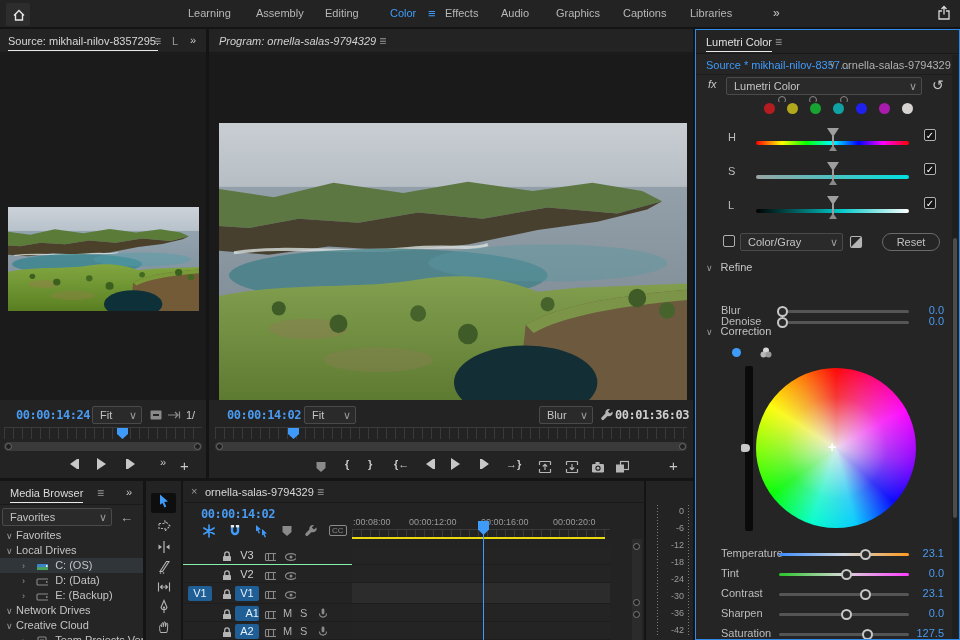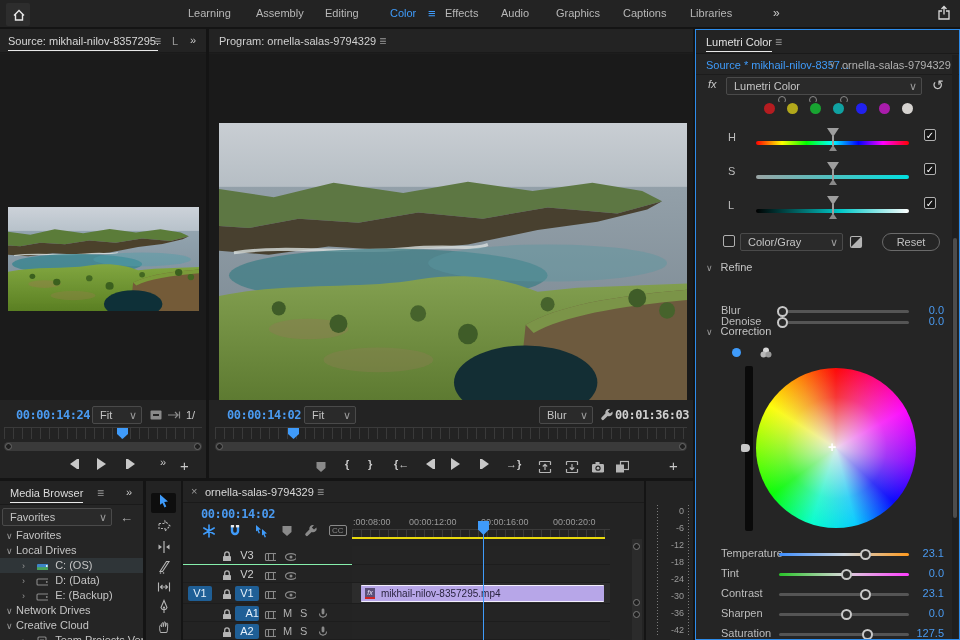--- a/index.html
+++ b/index.html
@@ -275,21 +275,21 @@
         <span class="abs" style="left:126px;top:3px;"><span class="vbar"></span><span class="tri-r sm"></span></span>
         <span class="abs" style="left:160px;top:0px;color:#c8c8c8;">»</span>
         <span class="abs" style="left:180px;top:1px;font-size:15px;color:#c8c8c8;">+</span>
       </div>
     </div>
   </div>
 
   <div class="panel" style="left:209px;top:29px;width:484px;height:449px;background:#1d1d1d;">
     <div class="phead">
       <div class="tab" style="left:10px;">
-        <span class="lbl" style="color:#d0d0d0;">Program: ornella-salas-9794329</span>
+        <span class="lbl" style="color:#d0d0d0;font-style:italic;">Program: ornella-salas-9794329</span>
         <span class="menuglyph">≡</span>
       </div>
     </div>
     <div class="abs" style="left:0;top:25px;width:484px;height:346px;background:#1a1a1a;">
       <div class="abs" style="left:10px;top:69px;width:468px;height:278px;background:#000;">
         <svg class="scene" viewBox="0 0 470 270" preserveAspectRatio="none" style="width:468px;height:278px;">
             <use href="#scene"></use>
           </svg>
       </div>
     </div>
@@ -674,24 +674,20 @@
       <span class="abs" style="left:80px;top:3px;"><svg class="ic dim" style="width:13px;height:13px;">
             <use href="#i-film"></use>
           </svg></span>
       <span class="abs" style="left:100px;top:3px;color:#b0b0b0;">M</span>
       <span class="abs" style="left:117px;top:3px;color:#b0b0b0;">S</span>
       <span class="abs" style="left:132px;top:2px;"><svg class="ic dim" style="width:12px;height:12px;">
             <use href="#i-mic"></use>
           </svg></span>
     </div>
 
-    <div class="abs" style="left:178px;top:104px;width:243px;height:17px;background:#b7a6e8;border-top:1px solid #f2eefc;border-bottom:1px solid #f2eefc;border-radius:1px;overflow:hidden;white-space:nowrap;">
-      <span class="abs" style="left:4px;top:2px;width:10px;height:11px;background:#5a4f78;border-bottom:2px solid #d02424;color:#e8e2f8;font-size:7px;line-height:9px;text-align:center;font-style:italic;">fx</span>
-      <span class="abs" style="left:20px;top:2px;color:#2a2440;font-size:10px;">mikhail-nilov-8357295.mp4</span>
-    </div>
 
     <div class="abs" style="left:300px;top:40px;width:1px;height:119px;background:#3f9bfa;"></div>
     <div class="abs" style="left:295px;top:40px;width:11px;height:14px;background:#3f9bfa;clip-path:polygon(0 0,100% 0,100% 60%,50% 100%,0 60%);"></div>
 
     <div class="abs" style="right:2px;top:58px;width:10px;height:101px;background:#2b2b2b;">
       <span class="abs" style="left:1px;top:4px;width:7px;height:7px;border-radius:50%;border:1px solid #7a7a7a;background:#1f1f1f;"></span>
       <span class="abs" style="left:1px;top:60px;width:7px;height:7px;border-radius:50%;border:1px solid #7a7a7a;background:#1f1f1f;"></span>
       <span class="abs" style="left:1px;top:72px;width:7px;height:7px;border-radius:50%;border:1px solid #7a7a7a;background:#1f1f1f;"></span>
     </div>
   </div>

